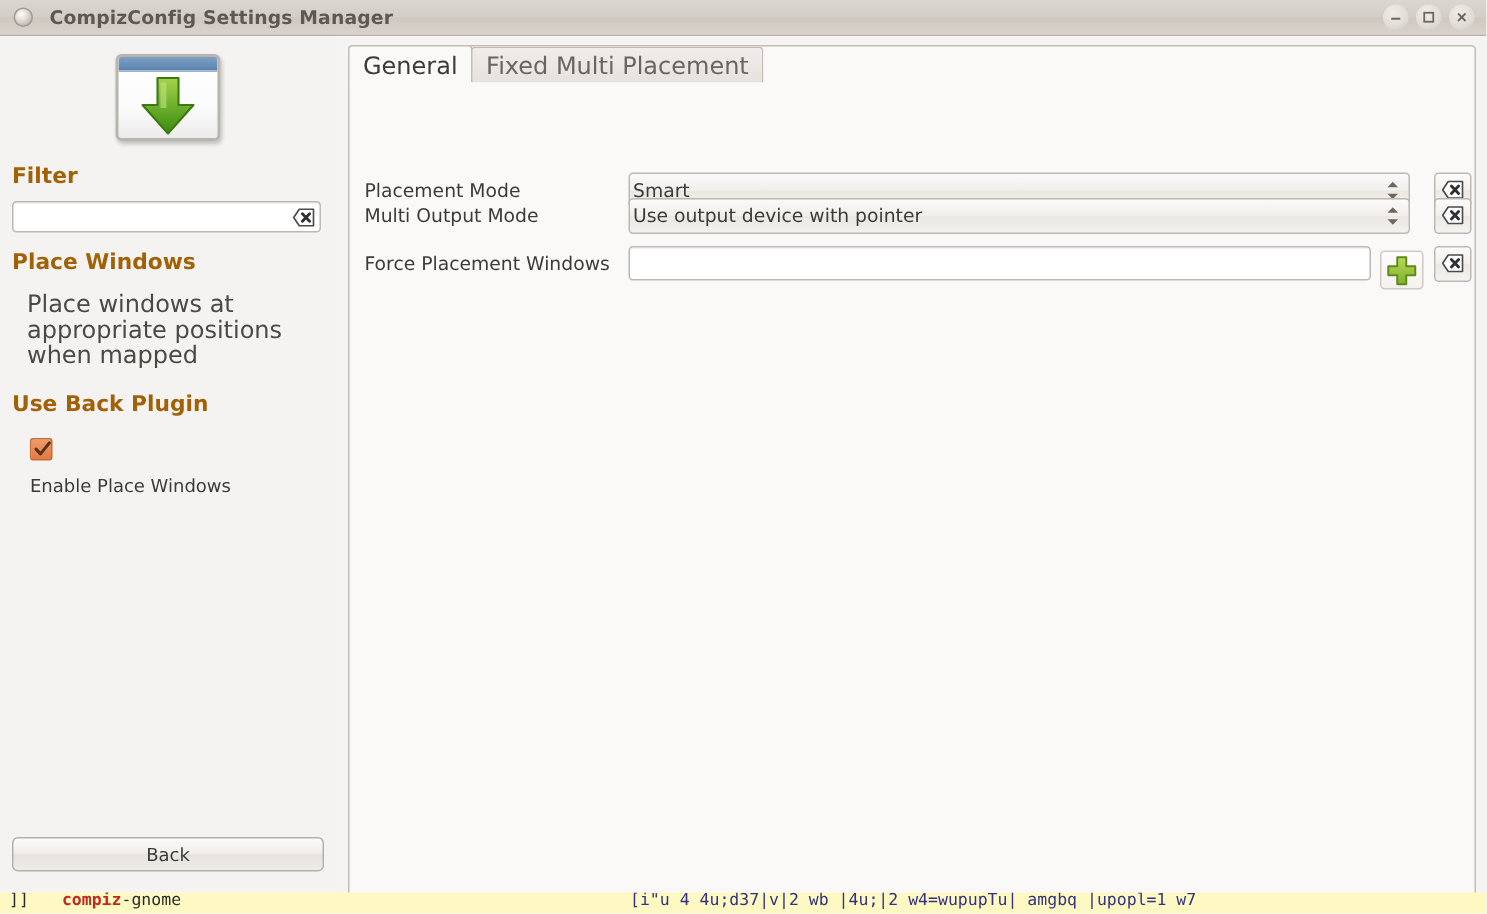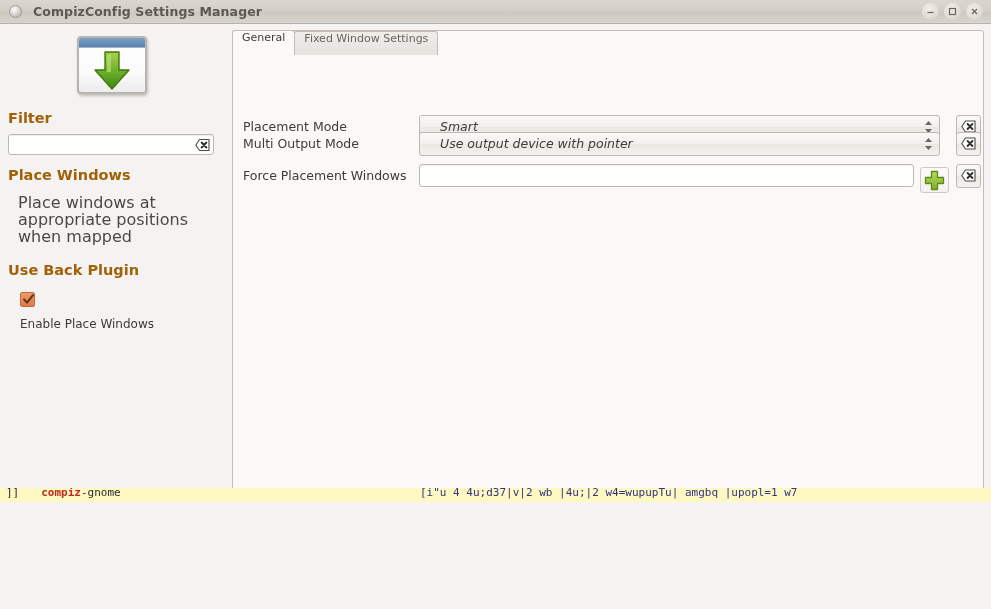--- a/index.html
+++ b/index.html
@@ -5,21 +5,21 @@
   * { box-sizing: border-box; }
   html, body {
     margin: 0; padding: 0;
     width: 991px; height: 609px;
     overflow: hidden;
     background: #f6f4f2;
     font-family: "DejaVu Sans", "Liberation Sans", sans-serif;
     font-size: 12px;
     color: #3c3b37;
   }
-  #app { position: relative; width: 991px; height: 502px; overflow: hidden; }
+  #app { position: relative; width: 991px; height: 609px; overflow: hidden; }
 
   
   .titlebar {
     position: absolute; left: 0; top: 0; width: 991px; height: 24px;
     background: linear-gradient(to bottom, #dcd6d0 0%, #d4cec8 48%, #cfc8c1 52%, #d9d3cd 100%);
     border-bottom: 1px solid #b9b2ab;
     display: flex; align-items: center;
   }
   .win-menu-dot {
     width: 13px; height: 13px; margin-left: 9px; border-radius: 50%;
@@ -104,42 +104,42 @@
   
   .content {
     position: absolute; left: 232px; top: 30px; width: 752px; height: 571px;
     background: #faf9f8; border: 1px solid #c3bdb6; border-radius: 3px;
   }
   .tabs {
     position: absolute; left: 232px; top: 31px; height: 24px;
     display: flex; align-items: flex-end; z-index: 3;
   }
   .tab {
-    height: 24px; padding: 0 9px; display: flex; 
-    font-size: 11px; border: 1px solid #c3bdb6; border-bottom: none;
+    height: 24px; padding: 0 9px; display: flex; align-items: center;
+    font-size: 16px; border: 1px solid #c3bdb6; border-bottom: none;
     border-radius: 3px 3px 0 0; margin-right: -1px;
   }
   .tab.active {
     background: #faf9f8; color: #3c3b37; height: 25px; position: relative; z-index: 2;
   }
   .tab.inactive {
     background: linear-gradient(to bottom, # efeceA 0%, #e9e5e1 100%);
     background: linear-gradient(to bottom, #efecea 0%, #e6e2de 100%);
     color: #6a655e;
   }
   .panel-body { position: absolute; left: 233px; top: 55px; width: 750px; height: 546px; }
 
   .row { position: absolute; left: 0; display: flex; align-items: center; }
   .row-label { font-size: 12.5px; color: #3c3b37; }
 
   .combo {
     height: 24px; border: 1px solid #bdb8b2; border-radius: 3px;
     background: linear-gradient(to bottom, #fbfaf9 0%, #f2efec 48%, #ebe7e3 52%, #f4f1ee 100%);
-    display: flex; align-items: center; padding: 0 20px;
-    font-size: 12.5px; color: #3c3b37; position: relative; font-style: italic;
+    display: flex; align-items: center; padding: 0 2px;
+    font-size: 12.5px; color: #3c3b37; position: relative;
   }
   .spin {
     position: absolute; right: 6px; top: 50%; transform: translateY(-50%);
     display: flex; flex-direction: column; align-items: center; gap: 3px;
   }
   .txtfield {
     height: 23px; border: 1px solid #bdb8b2; border-radius: 3px; background: #ffffff;
     box-shadow: inset 0 1px 1px rgba(0,0,0,.06);
   }
   .txtfield input {
@@ -249,21 +249,21 @@
     <div class="back-btn">
       <span>Back</span>
     </div>
   </div>
 
   <div class="tabs">
     <div class="tab active">
       <span>General</span>
     </div>
     <div class="tab inactive">
-      <span>Fixed Window Settings</span>
+      <span>Fixed Multi Placement</span>
     </div>
   </div>
 
   <div class="content"></div>
 
   <div class="panel-body">
 
 
     <div class="row" style="top:64px; left:10px; width:740px;">
       <span class="row-label">Placement Mode</span>

